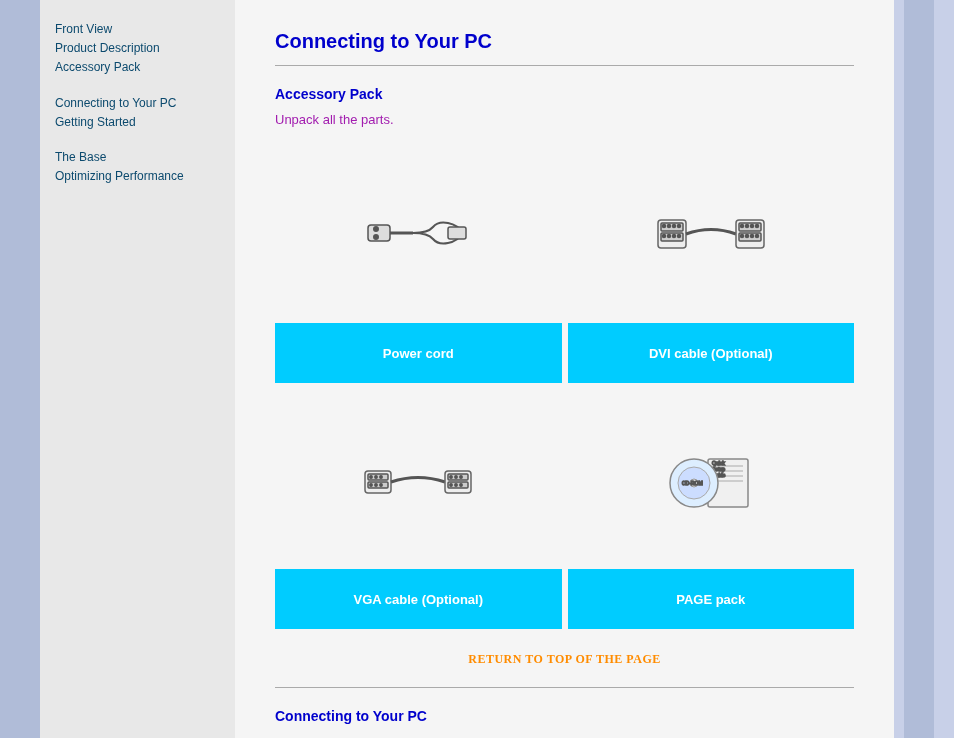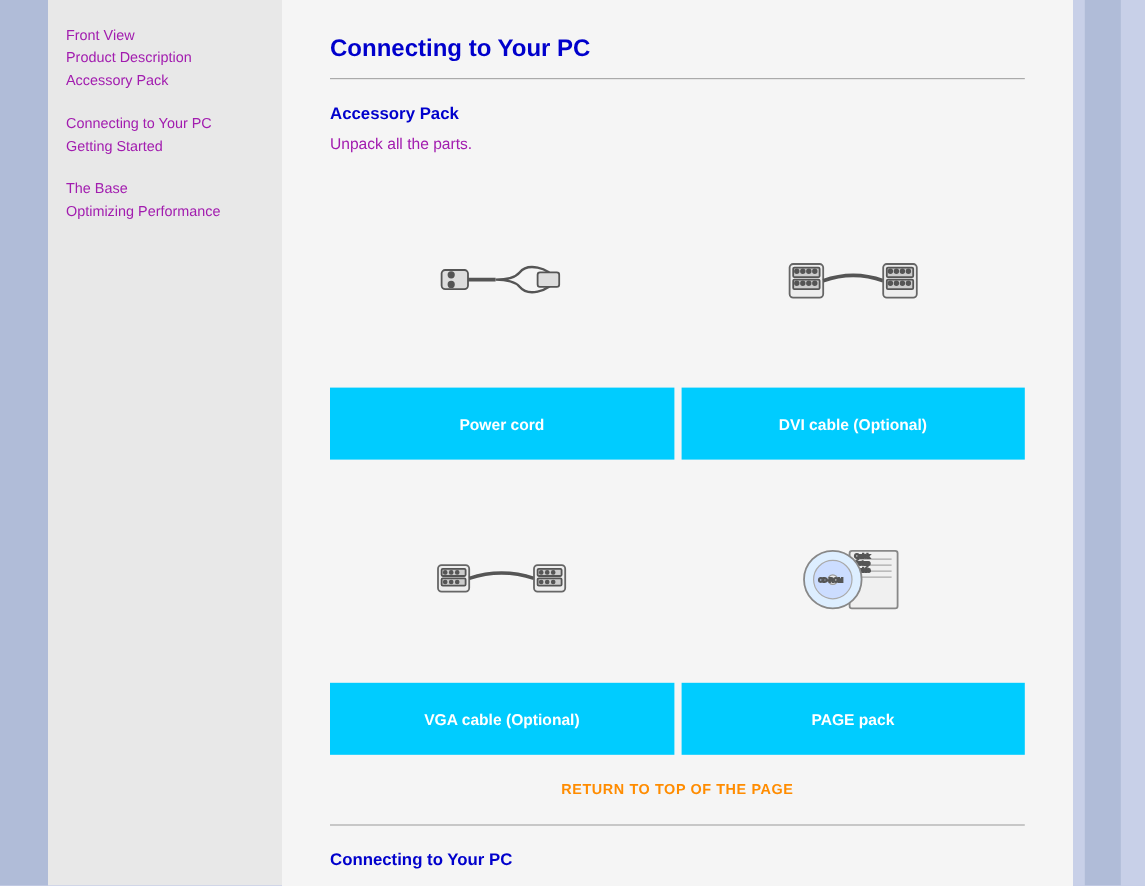--- a/index.html
+++ b/index.html
@@ -24,21 +24,21 @@
       padding: 20px 15px;
       flex-shrink: 0;
     }
 
     .sidebar-group {
       margin-bottom: 16px;
     }
 
     .sidebar-link {
       display: block;
-      color: #a21caf;
+      color: #0c4a6e;
       font-size: 12px;
       text-decoration: none;
       line-height: 1.6;
       cursor: pointer;
     }
 
     .main-content {
       flex: 1;
       background: #f5f5f5;
       padding: 30px 40px;
@@ -124,20 +124,21 @@
       justify-content: center;
     }
 
     .accessory-gap {
       width: 6px;
     }
 
     .return-link {
       text-align: center;
       margin: 20px 0;
+      font-family: Liberation Serif, serif;
     }
 
     .return-link a {
       color: #ff8c00;
       font-size: 12px;
       text-decoration: none;
       font-weight: bold;
       letter-spacing: 0.5px;
     }
 

